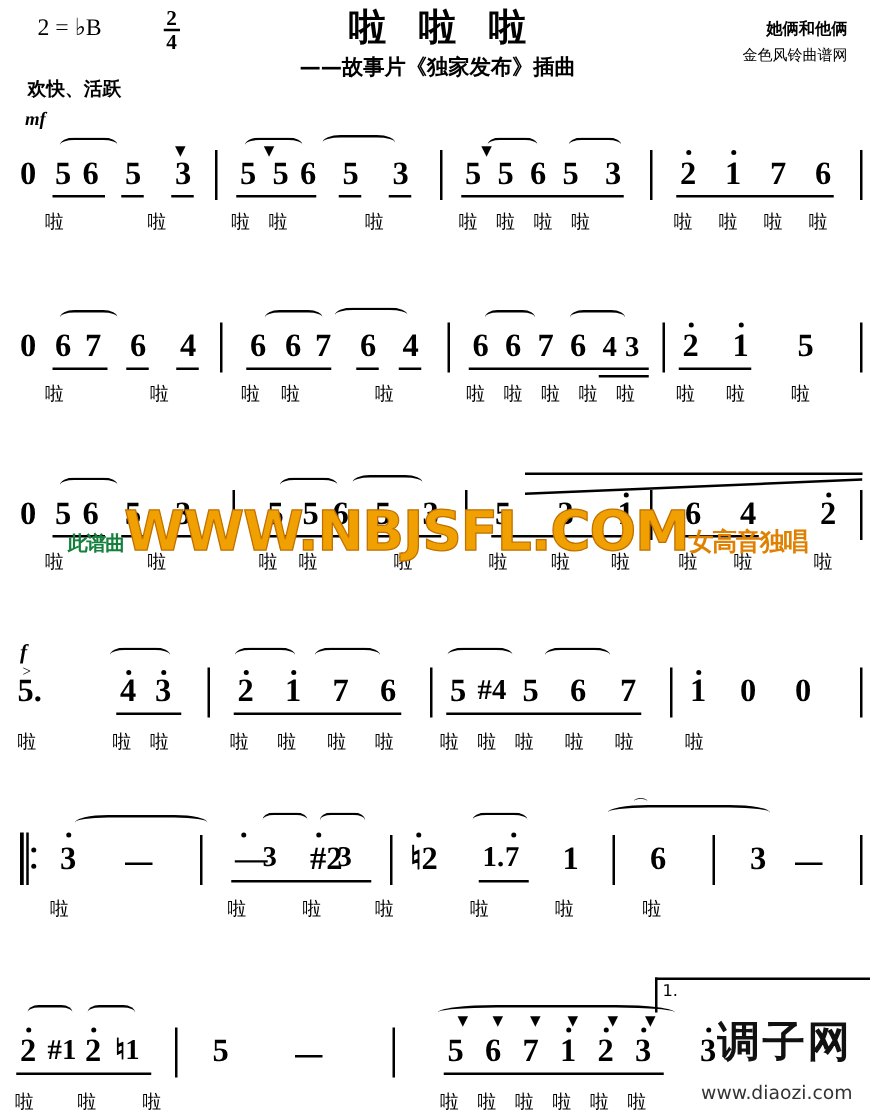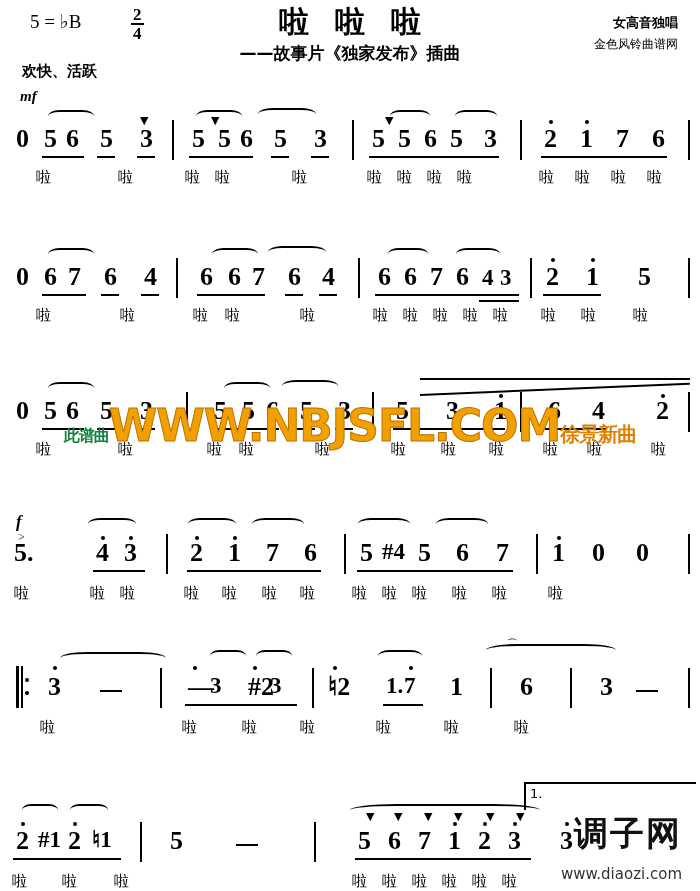--- a/index.html
+++ b/index.html
@@ -122,31 +122,31 @@
   .cresc .t{position:absolute;left:0;top:0;height:1.5px;background:#000;}
   .cresc .b{position:absolute;left:0;height:1.5px;background:#000;}
   .tiny-p{position:absolute;font-size:13px;}
 </style>
 </head>
 <body>
 
 <div class="sheet">
 
   <div class="key-sig">
-    <span>5 = ♭B</span>
+    <span>2 = ♭B</span>
   </div>
 
   <div class="meter">
     <span class="num">2</span>
     <span class="den">4</span>
   </div>
 
   <div class="title">啦啦啦</div>
   <div class="subtitle">——故事片《独家发布》插曲</div>
-  <div class="composer">女高音独唱</div>
+  <div class="composer">她俩和他俩</div>
   <div class="site">金色风铃曲谱网</div>
   <div class="tempo">欢快、活跃</div>
   <div class="dyn-mf">mf</div>
 
   <div class="row" style="top:110px;">
 
     <div class="slur" style="left:48px;top:0px;width:46px;"></div>
     <div class="slur" style="left:196px;top:0px;width:46px;"></div>
     <div class="slur" style="left:258px;top:-2px;width:58px;"></div>
     <div class="slur" style="left:390px;top:0px;width:40px;"></div>
@@ -507,19 +507,19 @@
     <div class="lyric" style="left:114px;top:72px;">啦</div>
     <div class="lyric" style="left:352px;top:72px;">啦</div>
     <div class="lyric" style="left:382px;top:72px;">啦</div>
     <div class="lyric" style="left:412px;top:72px;">啦</div>
     <div class="lyric" style="left:442px;top:72px;">啦</div>
     <div class="lyric" style="left:472px;top:72px;">啦</div>
     <div class="lyric" style="left:502px;top:72px;">啦</div>
   </div>
 
   <div class="wm">
-    <span class="sideL">此谱曲</span><span>WWW.NBJSFL.COM</span><span class="sideR">徐景新曲</span>
+    <span class="sideL">此谱曲</span><span>WWW.NBJSFL.COM</span><span class="sideR">女高音独唱</span>
   </div>
 
   <div class="logo">调子网</div>
   <div class="logo-url">www.diaozi.com</div>
 
 </div>
 
 </body></html>

